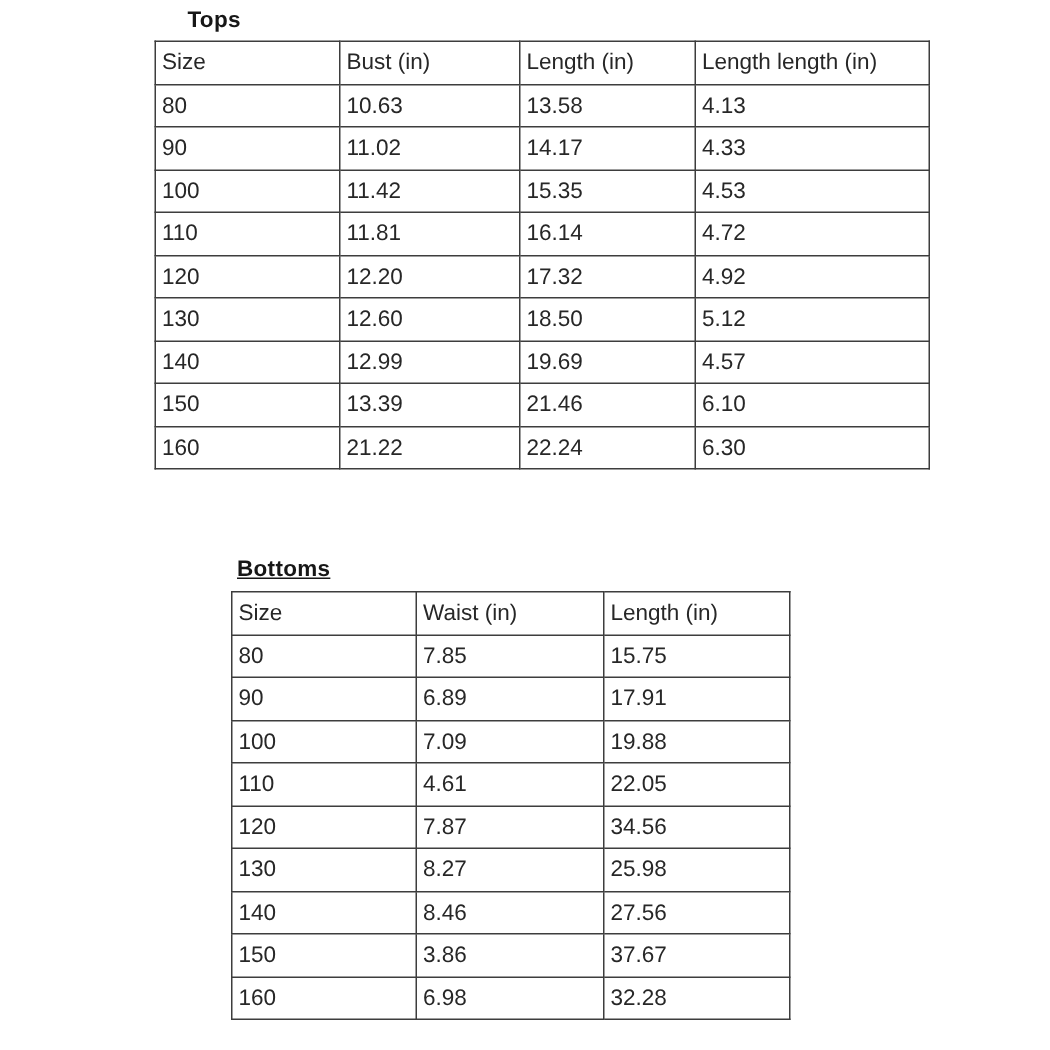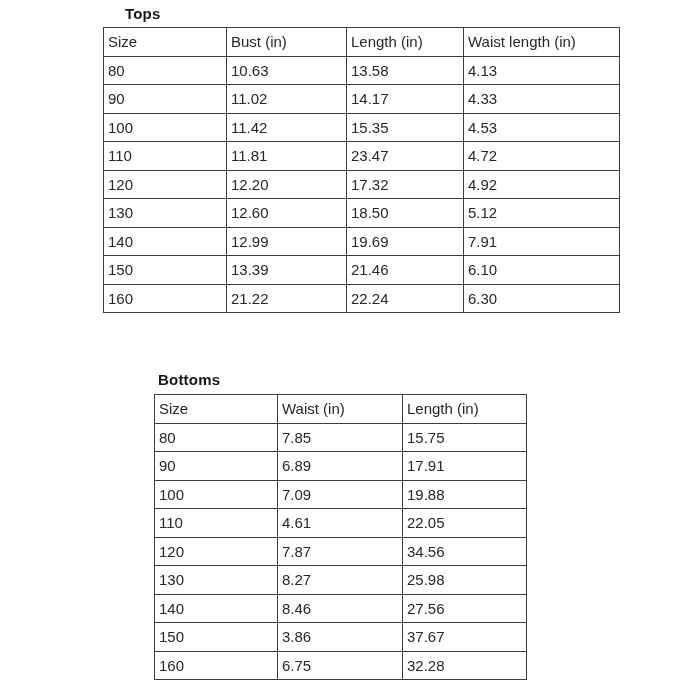--- a/index.html
+++ b/index.html
@@ -16,21 +16,21 @@
     color: #272727;
   }
   .table-title {
     position: absolute;
     font-size: 15px;
     font-weight: bold;
     color: #171717;
     letter-spacing: 0.2px;
   }
   #tops-title    { left: 105px; top: 5px; margin-left: 20px;  }
-  #bottoms-title { left: 158px; top: 371px; }
+  #bottoms-title { left: 158px; top: 371px; text-decoration: underline; }
 
   table.size-chart {
     position: absolute;
     border-collapse: collapse;
     table-layout: fixed;
   }
   #tops-table    { left: 103px; top: 27px;  width: 516px; }
   #bottoms-table { left: 154px; top: 394px; width: 372px; }
 
   .size-chart th, .size-chart td {
@@ -67,21 +67,21 @@
     <col class="c0">
       <col class="c1">
       <col class="c2">
       <col class="c3">
   </colgroup>
   <thead>
     <tr>
         <th>Size</th>
         <th>Bust (in)</th>
         <th>Length (in)</th>
-        <th>Waist length (in)</th>
+        <th>Length length (in)</th>
       </tr>
   </thead>
   <tbody>
       <tr>
         <td>80</td>
         <td>10.63</td>
         <td>13.58</td>
         <td>4.13</td>
       </tr>
       <tr>
@@ -92,40 +92,40 @@
       </tr>
       <tr>
         <td>100</td>
         <td>11.42</td>
         <td>15.35</td>
         <td>4.53</td>
       </tr>
       <tr>
         <td>110</td>
         <td>11.81</td>
-        <td>23.47</td>
+        <td>16.14</td>
         <td>4.72</td>
       </tr>
       <tr>
         <td>120</td>
         <td>12.20</td>
         <td>17.32</td>
         <td>4.92</td>
       </tr>
       <tr>
         <td>130</td>
         <td>12.60</td>
         <td>18.50</td>
         <td>5.12</td>
       </tr>
       <tr>
         <td>140</td>
         <td>12.99</td>
         <td>19.69</td>
-        <td>7.91</td>
+        <td>4.57</td>
       </tr>
       <tr>
         <td>150</td>
         <td>13.39</td>
         <td>21.46</td>
         <td>6.10</td>
       </tr>
       <tr>
         <td>160</td>
         <td>21.22</td>
@@ -186,17 +186,17 @@
         <td>8.46</td>
         <td>27.56</td>
       </tr>
       <tr>
         <td>150</td>
         <td>3.86</td>
         <td>37.67</td>
       </tr>
       <tr>
         <td>160</td>
-        <td>6.75</td>
+        <td>6.98</td>
         <td>32.28</td>
       </tr>
     </tbody>
 </table>
 
 </body></html>

